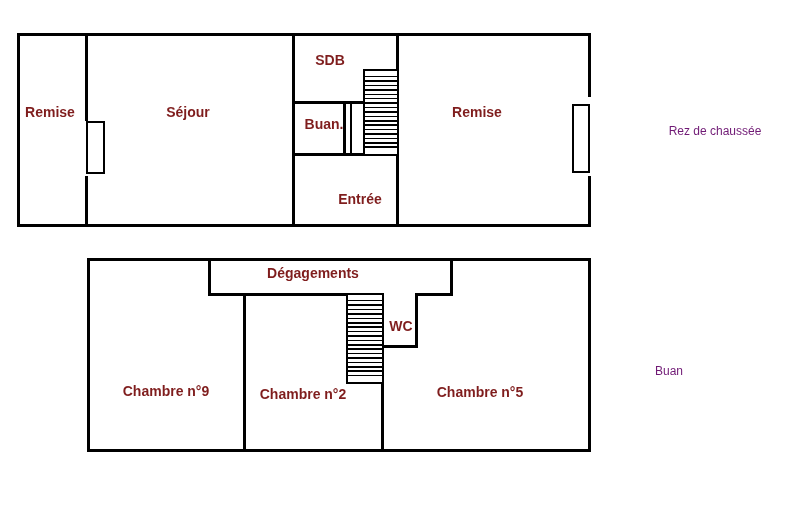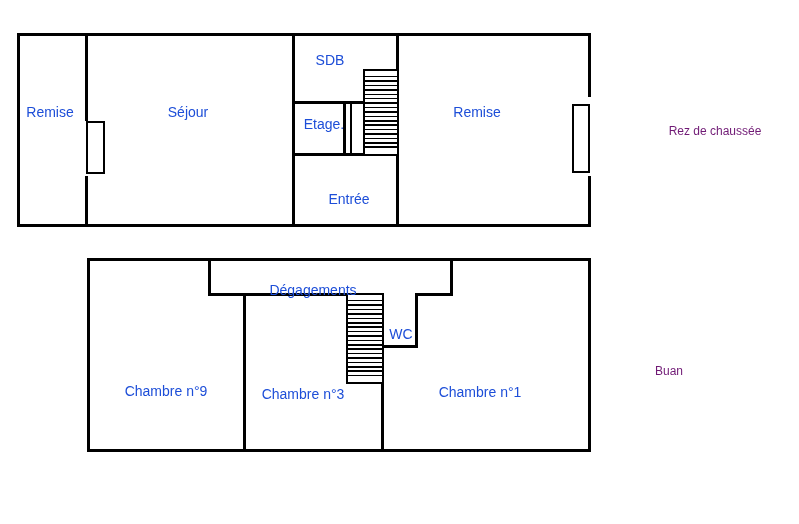--- a/index.html
+++ b/index.html
@@ -30,23 +30,24 @@
   }
   .stairs-hatch {
     width: 100%;
     height: 100%;
     background: repeating-linear-gradient(180deg, #000000 0px, #000000 1.5px, transparent 1.5px, transparent 4.4px);
   }
   .room-label {
     position: absolute;
     transform: translate(-50%, -50%);
     font-size: 14px;
-    color: #1d4ed8;
+    color: #7f1d1d;
     white-space: nowrap;
     z-index: 5;
+    font-weight: bold;
   }
   .floor-title {
     position: absolute;
     transform: translate(-50%, -50%);
     font-size: 12px;
     color: #701a75;
     white-space: nowrap;
     z-index: 5;
   }
 </style>
@@ -75,22 +76,22 @@
     <div class="stairs" style="left:363px;top:69px;width:36px;height:87px">
       <div class="stairs-hatch"></div>
     </div>
 
     <div class="door-leaf" style="left:86px;top:121px;width:19px;height:53px"></div>
     <div class="door-leaf" style="left:572px;top:104px;width:18px;height:69px"></div>
 
     <div class="room-label" style="left:50px;top:112px">Remise</div>
     <div class="room-label" style="left:188px;top:112px">Séjour</div>
     <div class="room-label" style="left:330px;top:60px">SDB</div>
-    <div class="room-label" style="left:324px;top:124px">Etage.</div>
-    <div class="room-label" style="left:349px;top:199px">Entrée</div>
+    <div class="room-label" style="left:324px;top:124px">Buan.</div>
+    <div class="room-label" style="left:360px;top:199px">Entrée</div>
     <div class="room-label" style="left:477px;top:112px">Remise</div>
 
     <div class="floor-title" style="left:715px;top:131px">Rez de chaussée</div>
   </div>
 
   <div class="floor">
 
     <div class="wall" style="left:87px;top:258px;width:504px;height:3px"></div>
     <div class="wall" style="left:87px;top:449px;width:504px;height:3px"></div>
     <div class="wall" style="left:87px;top:258px;width:3px;height:194px"></div>
@@ -104,22 +105,22 @@
     <div class="wall" style="left:243px;top:293px;width:3px;height:159px"></div>
     <div class="wall" style="left:381px;top:293px;width:3px;height:159px"></div>
 
     <div class="wall" style="left:415px;top:293px;width:3px;height:55px"></div>
     <div class="wall" style="left:381px;top:345px;width:37px;height:3px"></div>
 
     <div class="stairs" style="left:346px;top:293px;width:38px;height:91px">
       <div class="stairs-hatch"></div>
     </div>
 
-    <div class="room-label" style="left:313px;top:290px">Dégagements</div>
+    <div class="room-label" style="left:313px;top:273px">Dégagements</div>
     <div class="room-label" style="left:166px;top:391px">Chambre n°9</div>
-    <div class="room-label" style="left:303px;top:394px">Chambre n°3</div>
-    <div class="room-label" style="left:480px;top:392px">Chambre n°1</div>
-    <div class="room-label" style="left:401px;top:334px">WC</div>
+    <div class="room-label" style="left:303px;top:394px">Chambre n°2</div>
+    <div class="room-label" style="left:480px;top:392px">Chambre n°5</div>
+    <div class="room-label" style="left:401px;top:326px">WC</div>
 
     <div class="floor-title" style="left:669px;top:371px">Buan</div>
   </div>
 
 </div>
 
 </body></html>

